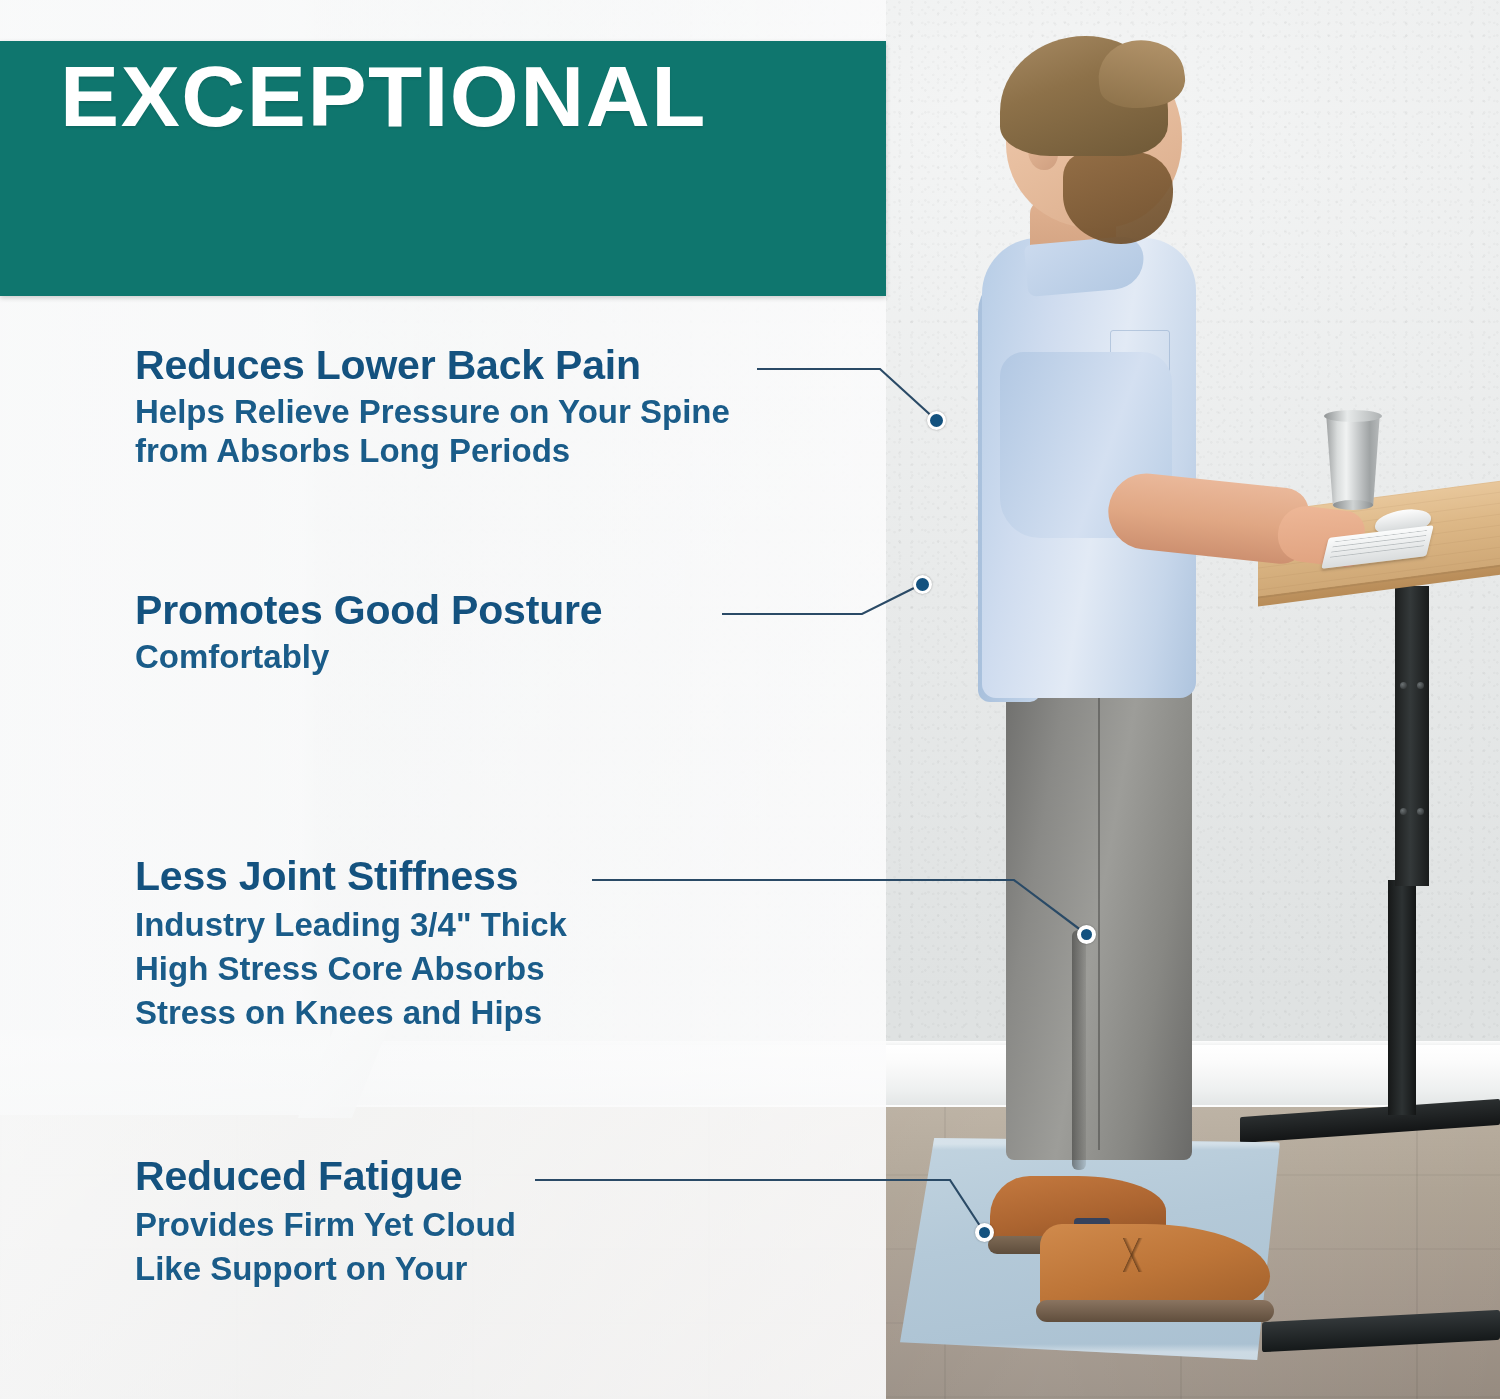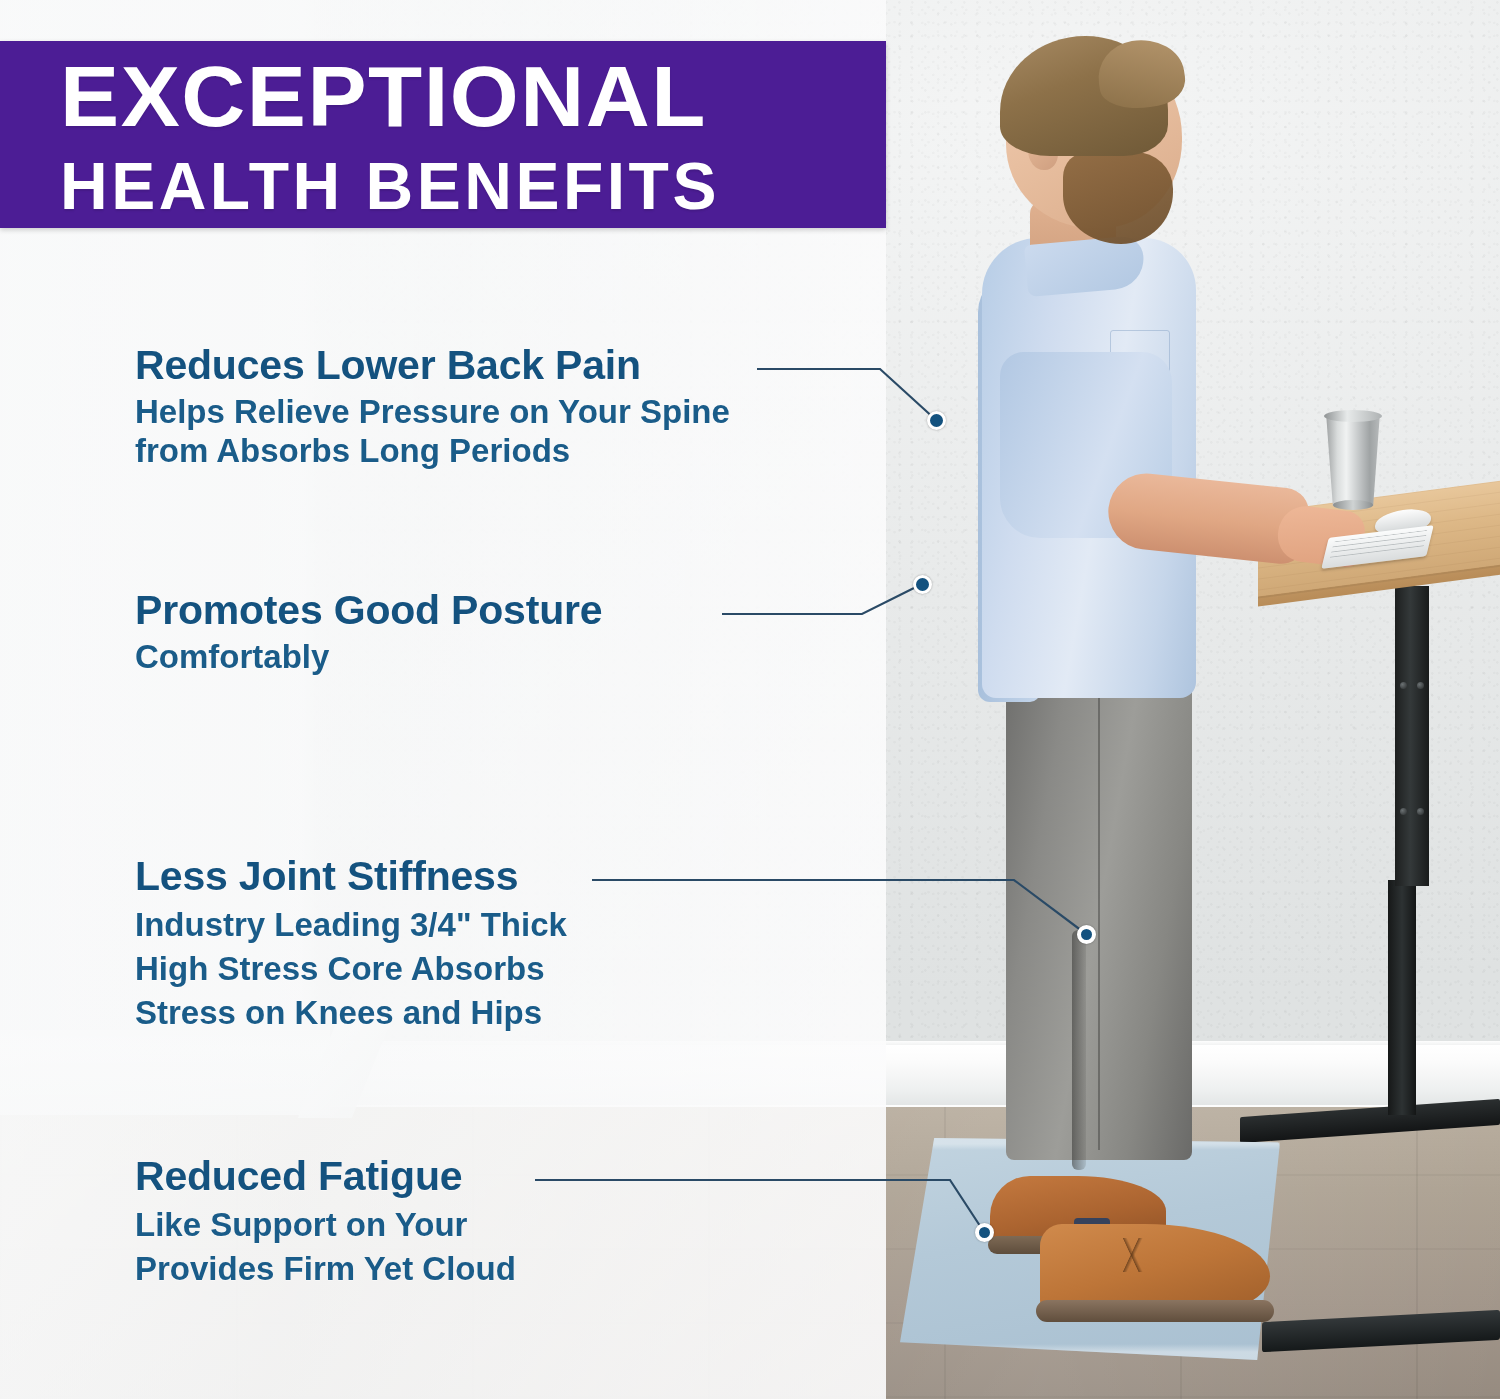--- a/index.html
+++ b/index.html
@@ -286,22 +286,22 @@
     position:absolute;left:0;top:0;width:886px;height:1399px;
     background:linear-gradient(90deg,rgba(255,255,255,.90) 0%,rgba(255,255,255,.86) 60%,rgba(255,255,255,.80) 100%);
   }
   .panel-wash2{
     position:absolute;left:0;top:0;width:886px;height:1399px;
     background:linear-gradient(100deg,rgba(246,247,248,.55),rgba(238,240,241,.35) 45%,rgba(250,250,251,.55));
   }
 
   
   .banner{
-    position:absolute;left:0;top:41px;width:886px;height:187px;
-    background:#4c1d95;
+    position:absolute;left:0;top:41px;width:886px;height:255px;
+    background:#0f766e;
     box-shadow:0 2px 5px rgba(0,0,0,.18);
   }
   .banner-l1{
     position:absolute;left:60px;top:14px;
     color:#fff;
     font-size:86px;line-height:.96;
     font-weight:700;letter-spacing:1.5px;
     font-family:"Liberation Sans",sans-serif;
     transform:scaleX(1.03);transform-origin:left center;
     text-shadow:0 2px 2px rgba(0,0,0,.10);
@@ -420,21 +420,20 @@
     <div class="tumbler"></div>
     <div class="tumbler-rim"></div>
     <div class="tumbler-base"></div>
 
     <div class="panel-wash"></div>
     <div class="panel-wash2"></div>
   </div>
 
   <div class="banner">
     <div class="banner-l1">EXCEPTIONAL</div>
-    <div class="banner-l2">HEALTH BENEFITS</div>
   </div>
 
   <svg class="leader" style="left:0;top:0;width:1500px;height:1399px">
 
     <path d="M757,369 L880,369 L936,420" fill="none" stroke="#2a4a66" stroke-width="2.2"></path>
 
     <path d="M722,614 L862,614 L922,584" fill="none" stroke="#2a4a66" stroke-width="2.2"></path>
 
     <path d="M592,880 L1014,880 L1086,934" fill="none" stroke="#2a4a66" stroke-width="2.2"></path>
 
@@ -466,18 +465,18 @@
     <div class="b-body loose">
       <div class="b-line">Industry Leading 3/4" Thick</div>
       <div class="b-line">High Stress Core Absorbs</div>
       <div class="b-line">Stress on Knees and Hips</div>
     </div>
   </div>
 
   <div class="benefit" style="top:1155px">
     <div class="b-title">Reduced Fatigue</div>
     <div class="b-body loose">
+      <div class="b-line">Provides Firm Yet Cloud</div>
       <div class="b-line">Like Support on Your</div>
-      <div class="b-line">Provides Firm Yet Cloud</div>
     </div>
   </div>
 
 </div>
 
 </body></html>

